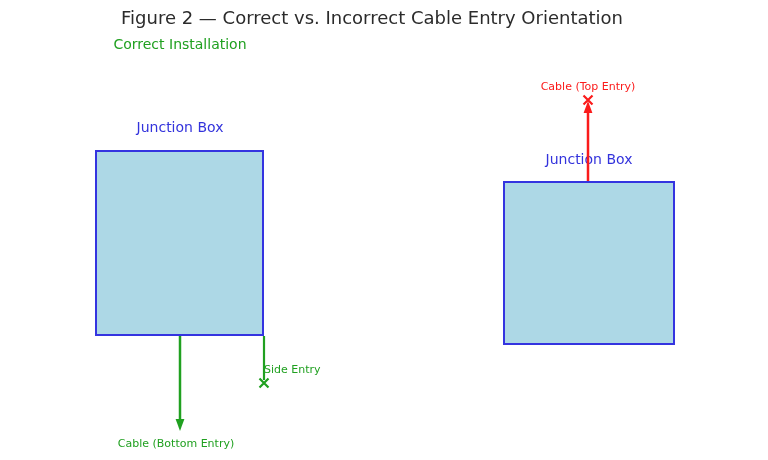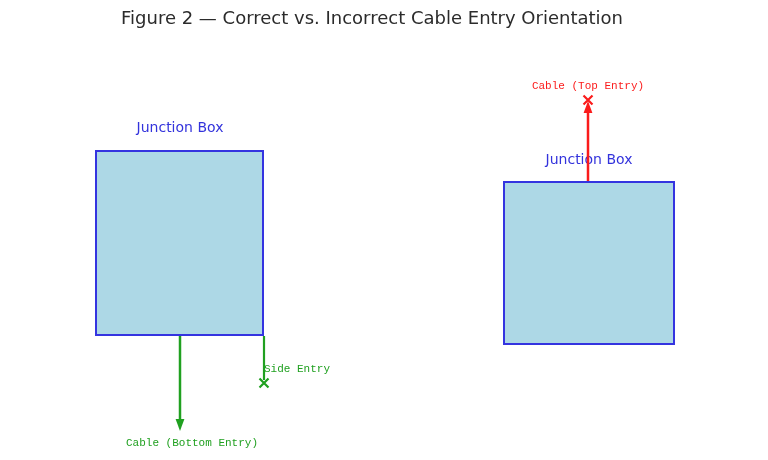--- a/index.html
+++ b/index.html
@@ -34,44 +34,45 @@
   .junction-label.right { left: 589px; top: 151px; }
 
   .junction-box {
     box-sizing: border-box;
     border: 2px solid var(--box_border_blue);
     background: var(--box_fill_lightblue);
   }
   .junction-box.left  { left: 95px;  top: 150px; width: 169px; height: 186px; }
   .junction-box.right { left: 503px; top: 181px; width: 172px; height: 164px; }
 
-  .small-label { font-size: 11px; font-family: Liberation Mono, monospace; }
+  .small-label { font-size: 11px; }
   .green-text { color: var(--correct_green); }
   .red-text   { color: var(--incorrect_red); }
-  .cable-bottom-label { left: 192px; top: 437px; text-align: right; }
+  .cable-bottom-label { left: 176px; top: 437px; text-align: right; }
   .side-entry-label   { left: 264px; top: 363px; }
   .cable-top-label    { left: 588px; top: 80px; }
 
   svg.overlay {
     position: absolute;
     left: 0; top: 0;
     pointer-events: none;
   }
   .stroke-green { stroke: var(--correct_green); fill: none; }
   .fill-green   { fill: var(--correct_green); stroke: none; }
   .stroke-red   { stroke: var(--incorrect_red); fill: none; }
   .fill-red     { fill: var(--incorrect_red); stroke: none; }
 </style>
 </head>
 <body>
 
 <div class="stage">
 
   <div class="abs center-x fig-title">Figure 2 — Correct vs. Incorrect Cable Entry Orientation</div>
 
+  <div class="abs center-x subtitle correct">Correct Installation</div>
 
   <div class="abs center-x junction-label left">Junction Box</div>
   <div class="abs center-x junction-label right">Junction Box</div>
 
   <div class="abs junction-box left"></div>
   <div class="abs junction-box right"></div>
 
   <div class="abs center-x small-label green-text cable-bottom-label">Cable (Bottom Entry)</div>
   <div class="abs small-label green-text side-entry-label">Side Entry</div>
   <div class="abs center-x small-label red-text cable-top-label">Cable (Top Entry)</div>

